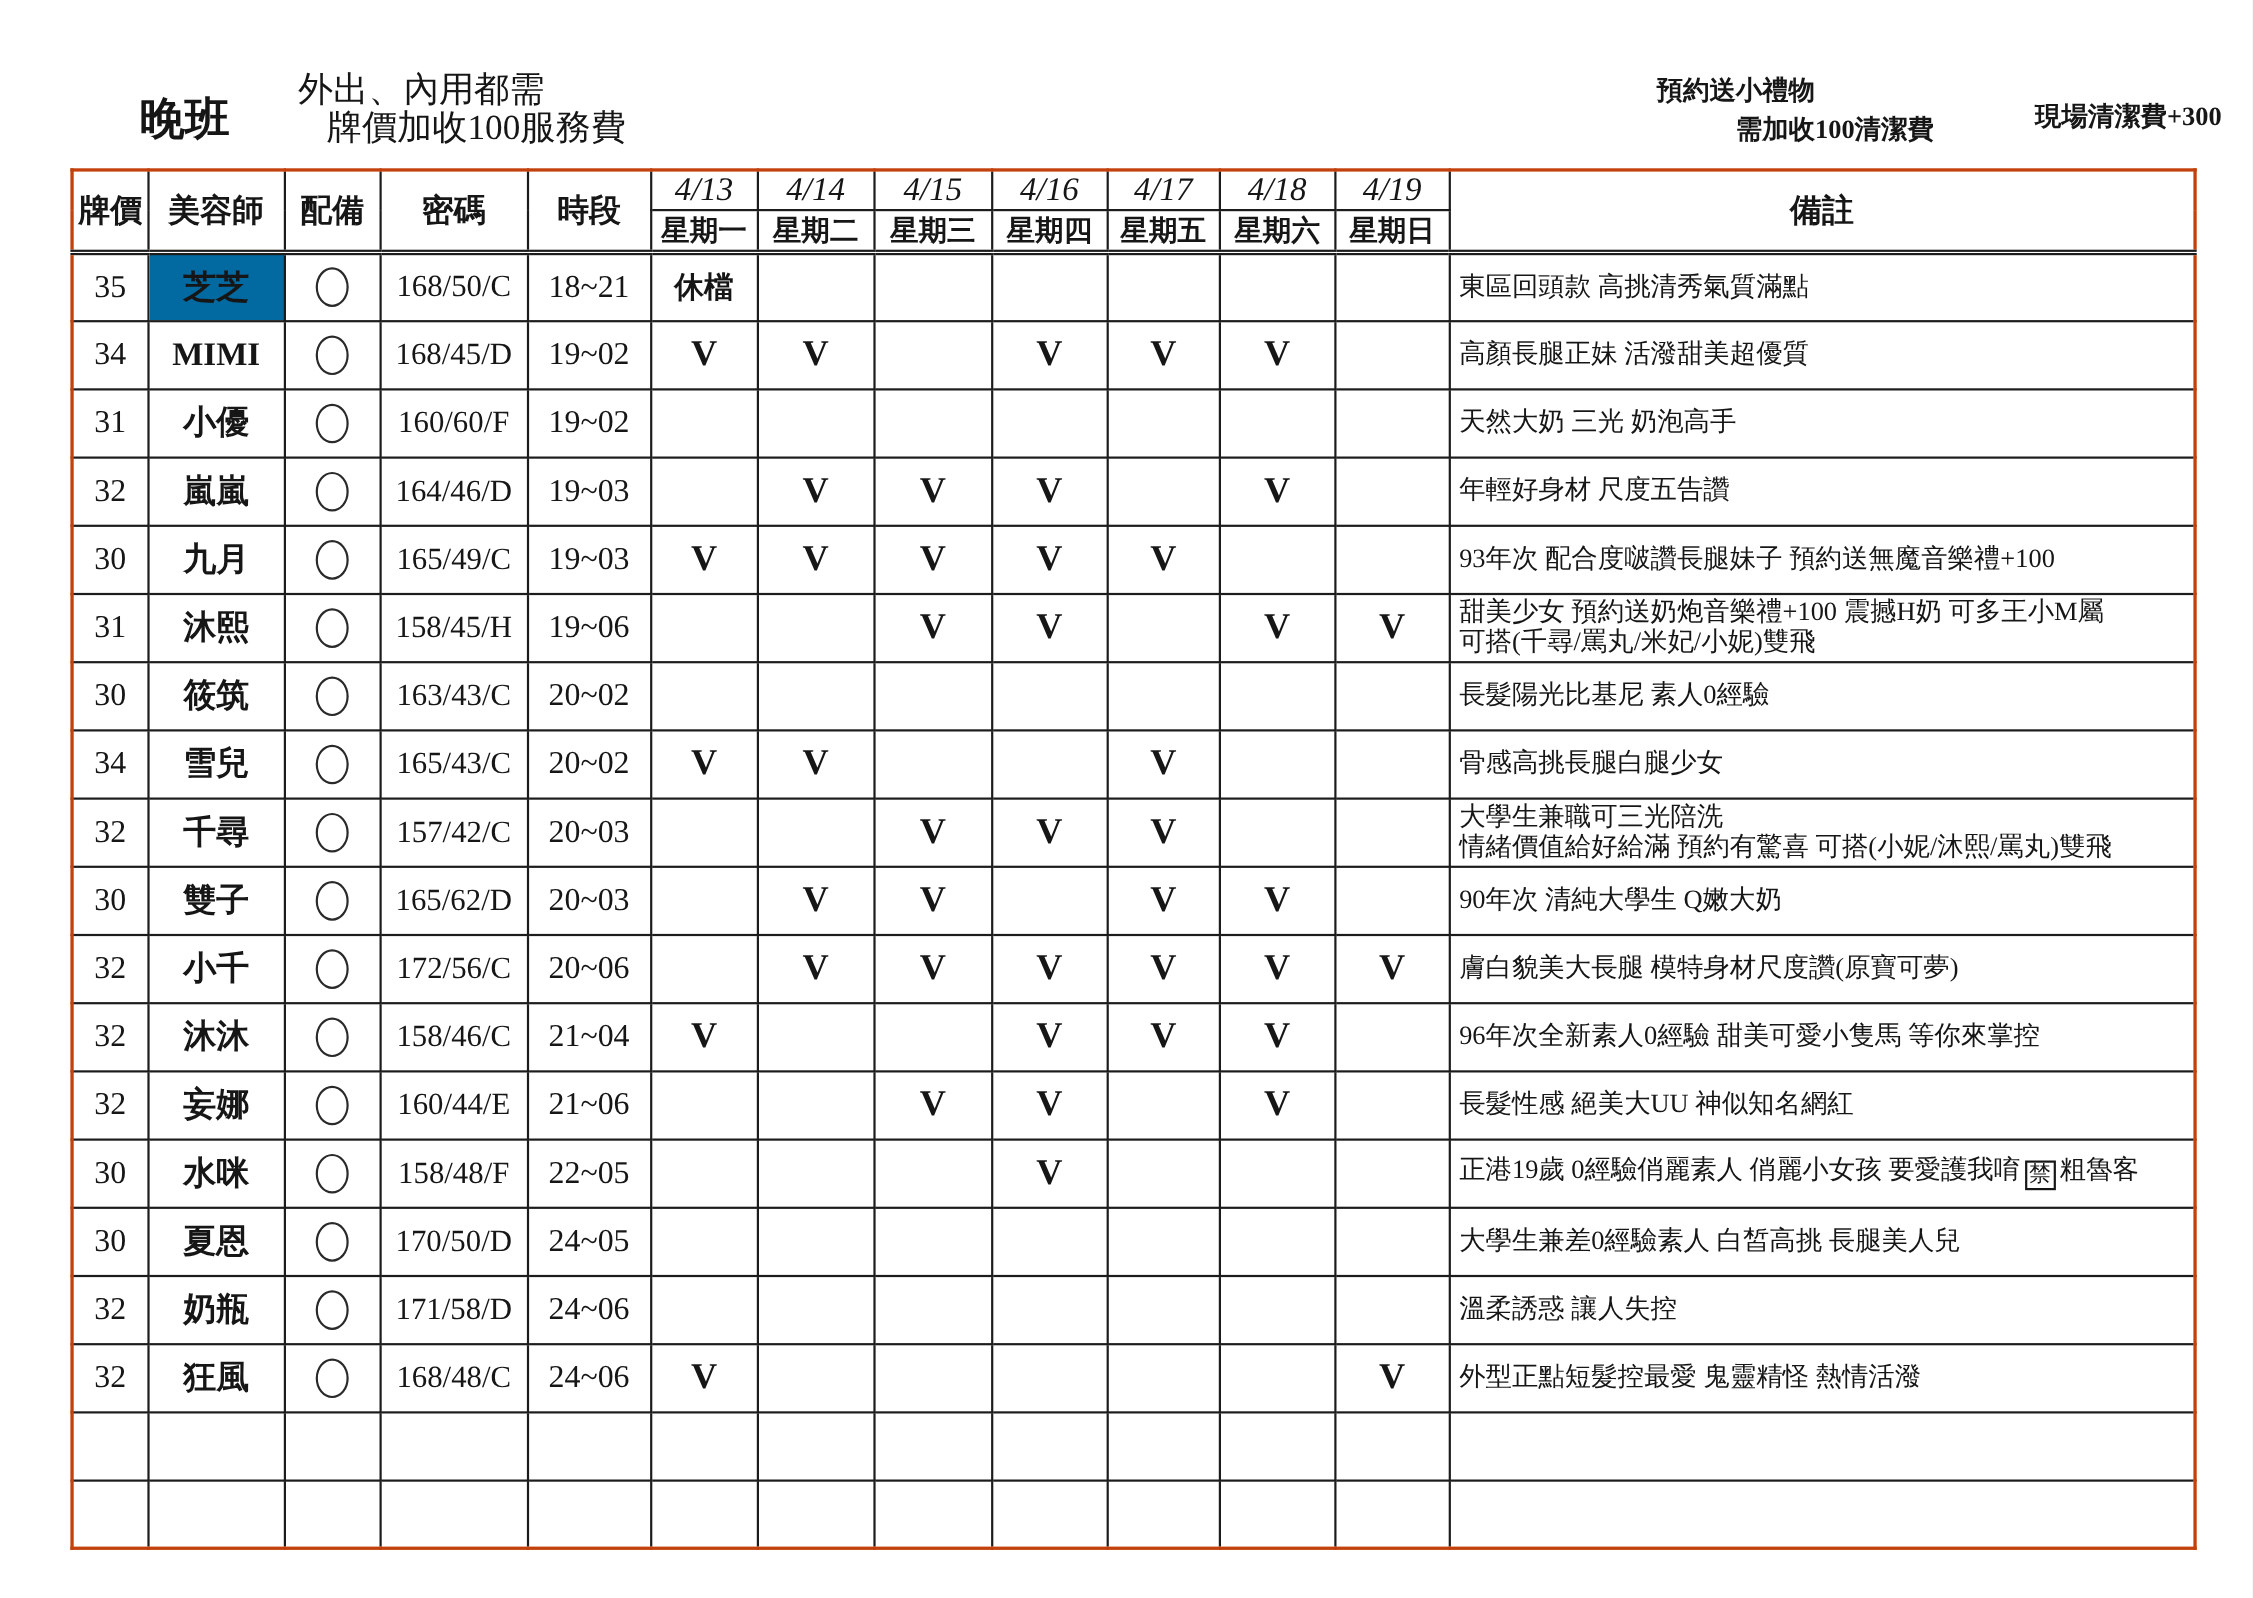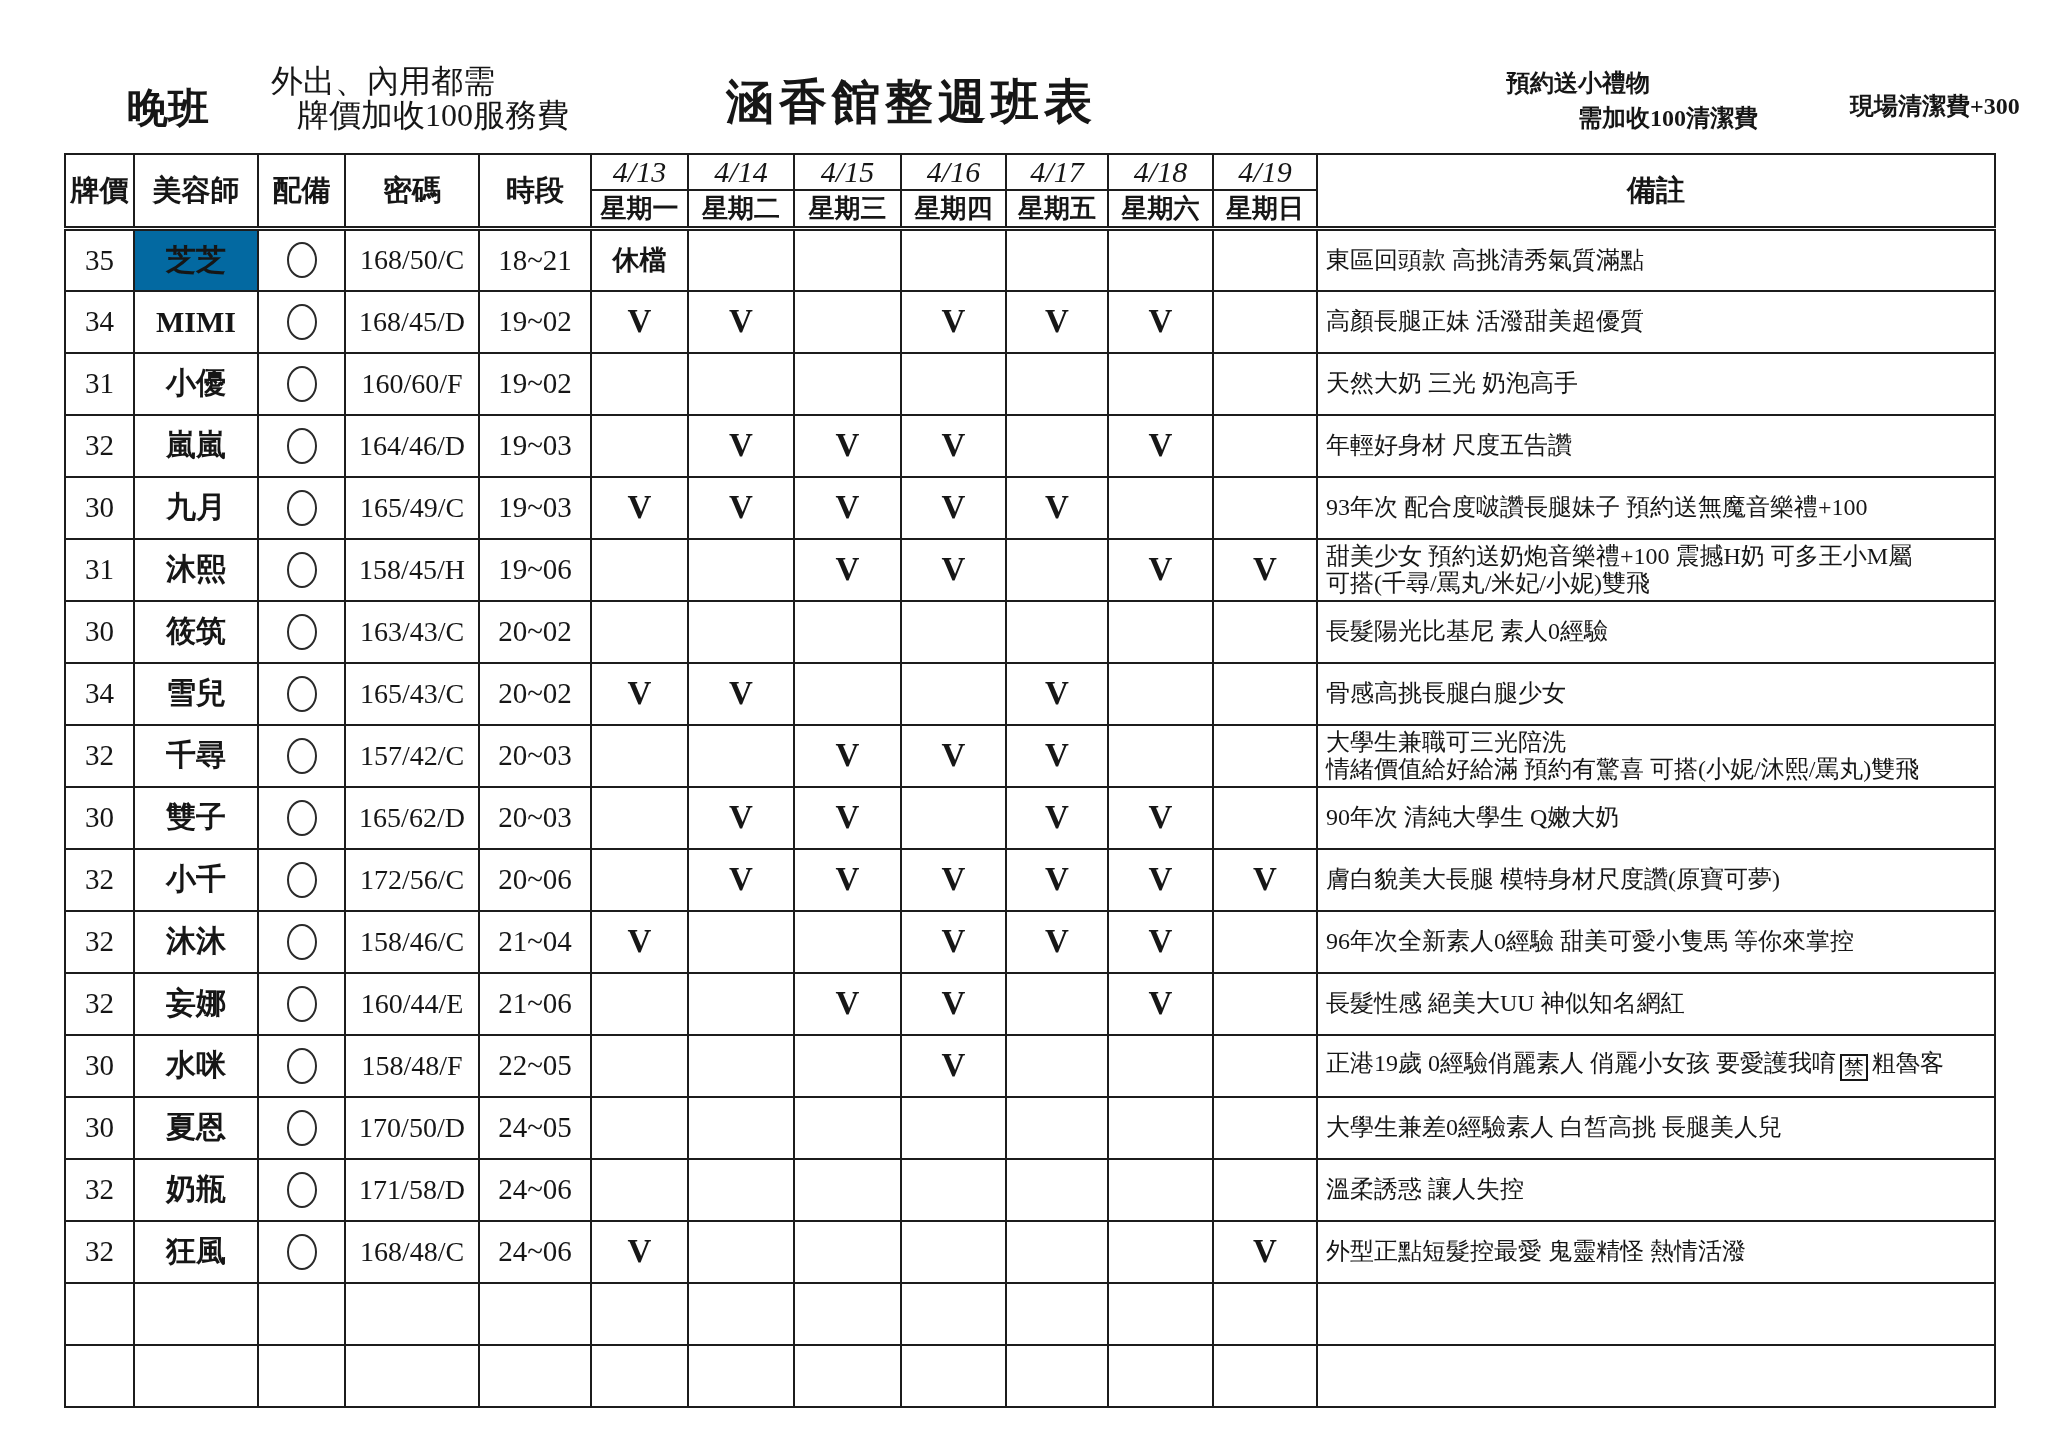--- a/index.html
+++ b/index.html
@@ -13,21 +13,21 @@
   .note-left{left:271px;top:64px;font-size:32px;font-weight:normal;line-height:34px;}
   .note-left .l2{margin-left:26px;}
   .doc-title{left:726px;top:70px;font-size:48px;font-weight:bold;letter-spacing:5px;}
   .note-right{left:1506px;top:66px;font-size:24px;font-weight:bold;line-height:35px;}
   .note-right .l2{margin-left:72px;}
   .note-far-right{left:1850px;top:90px;font-size:24px;font-weight:bold;}
   
   table.sched{
     position:absolute;left:64px;top:153px;width:1930px;
     border-collapse:collapse;table-layout:fixed;
-    border:1px solid #c2410c;
+    border:3px solid #c2410c;
   }
   .sched th,.sched td{
     border:2px solid #1c1c1c;padding:0;text-align:center;vertical-align:middle;
     overflow:hidden;
   }
   .sched thead tr.dates-row{height:36px;}
   .sched thead tr.weekdays-row{height:36px;}
   .sched tbody tr{height:62px;}
   th.colhdr{font-size:29px;font-weight:bold;}
   th.datehdr{font-size:30px;font-weight:normal;font-style:italic;}
@@ -55,21 +55,20 @@
 
 <div class="sheet">
 
   <div class="hdr-abs shift">晚班</div>
 
   <div class="hdr-abs note-left">
     <div class="l1">外出、內用都需</div>
     <div class="l2">牌價加收100服務費</div>
   </div>
 
-  <div class="hdr-abs doc-title">涵香館整週班表</div>
 
   <div class="hdr-abs note-right">
     <div class="l1">預約送小禮物</div>
     <div class="l2">需加收100清潔費</div>
   </div>
 
   <div class="hdr-abs note-far-right">現場清潔費+300</div>
 
   <table class="sched">
     <colgroup>

